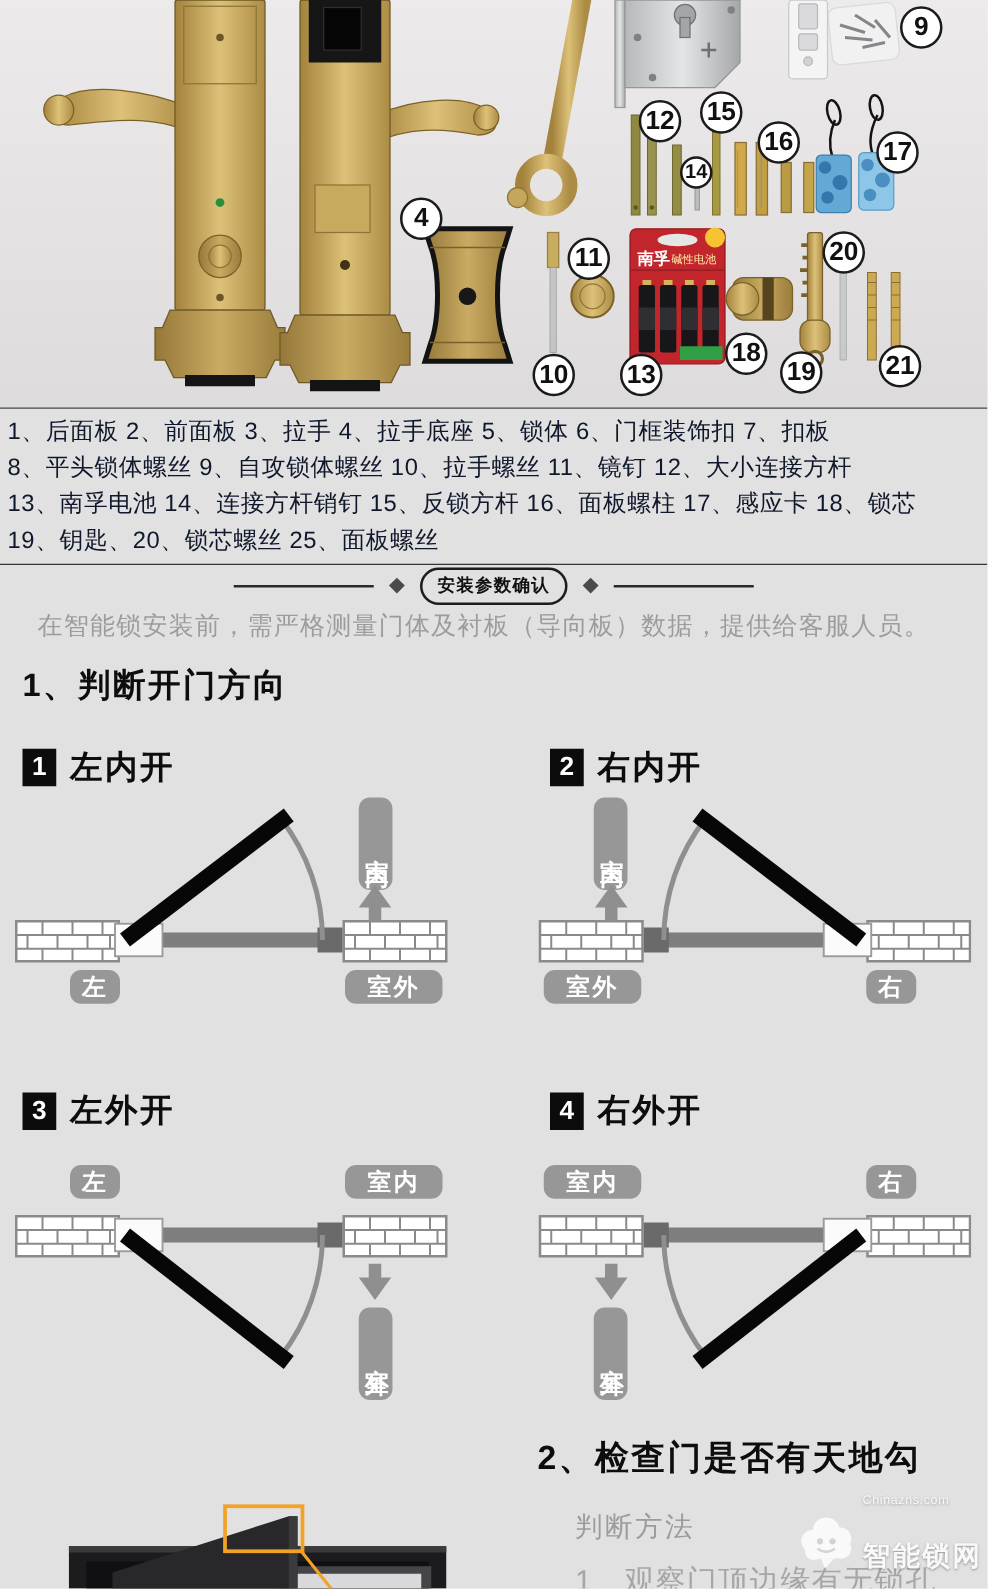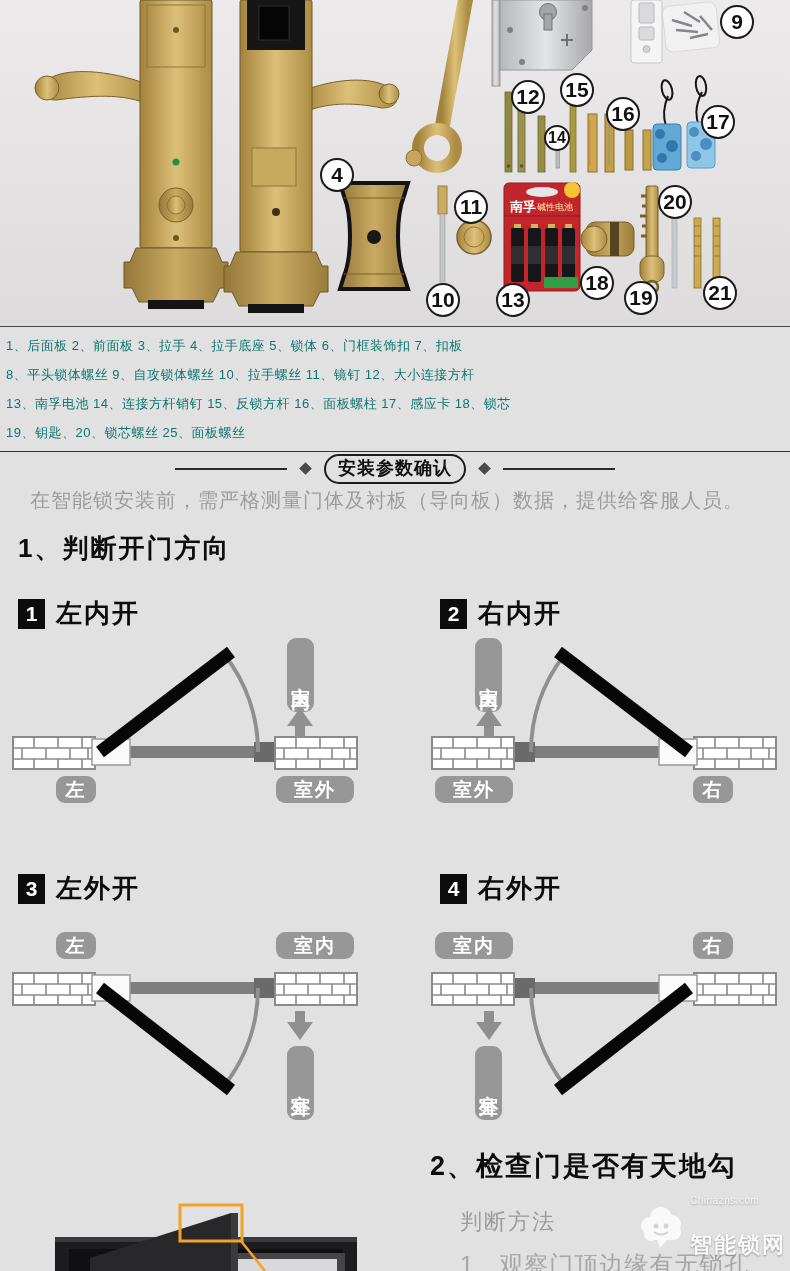--- a/index.html
+++ b/index.html
@@ -9,29 +9,29 @@
   
   .photo{position:absolute;left:0;top:0;width:790px;height:326px;}
   .callout{position:absolute;width:34px;height:34px;border-radius:50%;background:#fff;
            border:2.5px solid #1b1b1b;color:#111;font-size:21px;font-weight:bold;
            display:flex;align-items:center;justify-content:center;box-sizing:border-box;}
   .callout.small{width:26px;height:26px;font-size:16px;border-width:2px;text-align:center;}
 
   
   .parts{position:absolute;left:0;top:326px;width:790px;height:125px;box-sizing:border-box;
          border-top:1px solid #474747;padding:4px 6px;}
-  .parts p{margin:0;font-size:13px;line-height:29px;color:#0f766e;white-space:nowrap;letter-spacing:.5px;}
+  .parts p{margin:0;font-size:19px;line-height:29px;color:#0f172a;white-space:nowrap;letter-spacing:.5px;}
 
   
   .confirm{position:absolute;left:0;top:451px;width:790px;height:34px;box-sizing:border-box;
            border-top:1px solid #353535;display:flex;align-items:center;justify-content:center;gap:14px;}
   .rule{width:112px;height:2px;background:#2b2b2b;}
   .dmd{width:9px;height:9px;background:#4a4a4a;transform:rotate(45deg);}
   .pill{border:2px solid #1d1d1d;border-radius:15px;padding:0 12px;height:26px;line-height:25px;
-        font-size:18px;font-weight:bold;color:#111;letter-spacing:1px;}
+        font-size:14px;font-weight:bold;color:#111;letter-spacing:1px;}
 
   .intro{position:absolute;left:30px;top:487px;margin:0;font-size:20px;color:#9c9c9c;letter-spacing:1px;}
 
   .step1-heading{position:absolute;left:18px;top:531px;margin:0;font-size:26px;font-weight:bold;
                  color:#0d0d0d;letter-spacing:2px;}
 
   
   .dia-head{position:absolute;display:flex;align-items:center;gap:11px;}
   .numbadge{width:27px;height:30px;background:#0c0c0c;color:#fff;font-size:21px;font-weight:bold;
             display:flex;align-items:center;justify-content:center;}
@@ -45,21 +45,21 @@
   .tag.h{height:27px;}
   .tag.v{width:27px;writing-mode:vertical-rl;padding:5px 0;letter-spacing:3px;}
 
   
   .step2-heading{position:absolute;left:428px;top:1146px;margin:2px;font-size:27px;font-weight:bold;
                  color:#0d0d0d;letter-spacing:2px;}
   .step2-sub{position:absolute;left:444px;top:1191px;margin:16px;font-size:22px;color:#9c9c9c;letter-spacing:2px;}
   .step2-item{position:absolute;margin:16px;font-size:24px;color:#a6a6a6;letter-spacing:1px;white-space:nowrap;}
 
   
-  .watermark{position:absolute;left:636px;top:1196px;display:flex;align-items:center;gap:4px;opacity:.88;}
+  .watermark{position:absolute;left:636px;top:1196px;display:flex;align-items:flex-end;gap:4px;opacity:.88;}
   .wm-texts{display:flex;flex-direction:column;line-height:1.05;}
   .wm-site{font-size:10px;color:#fbfbfb;letter-spacing:.5px;text-shadow:0 1px 2px rgba(120,120,120,.7);}
   .wm-name{font-size:22px;font-weight:bold;color:#fdfdfd;letter-spacing:2px;text-shadow:0 1px 2px rgba(110,110,110,.8);margin-top:26px;}
 </style>
 </head>
 <body>
 
 <svg width="0" height="0" style="position:absolute" aria-hidden="true">
   <defs>
     <g id="brickwall">

